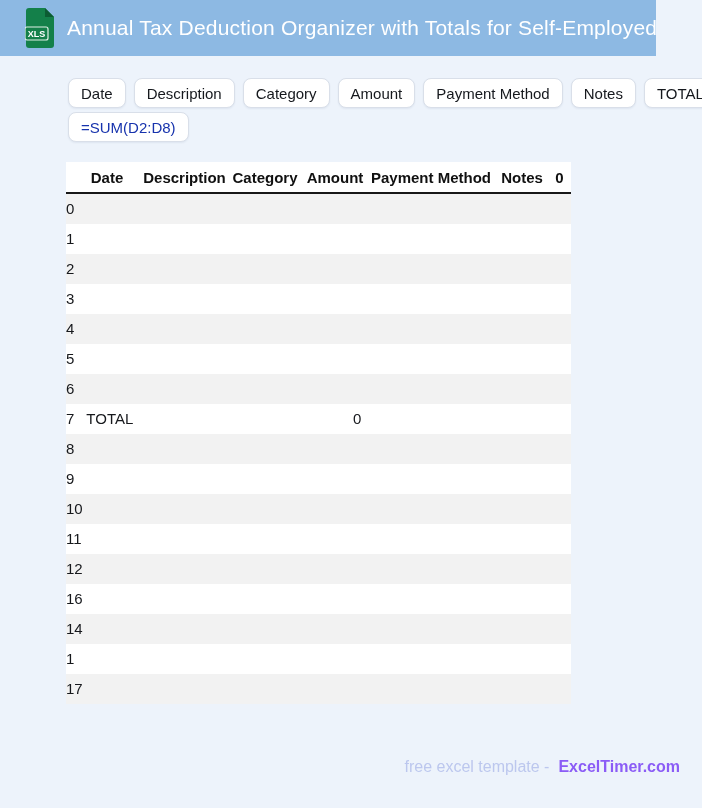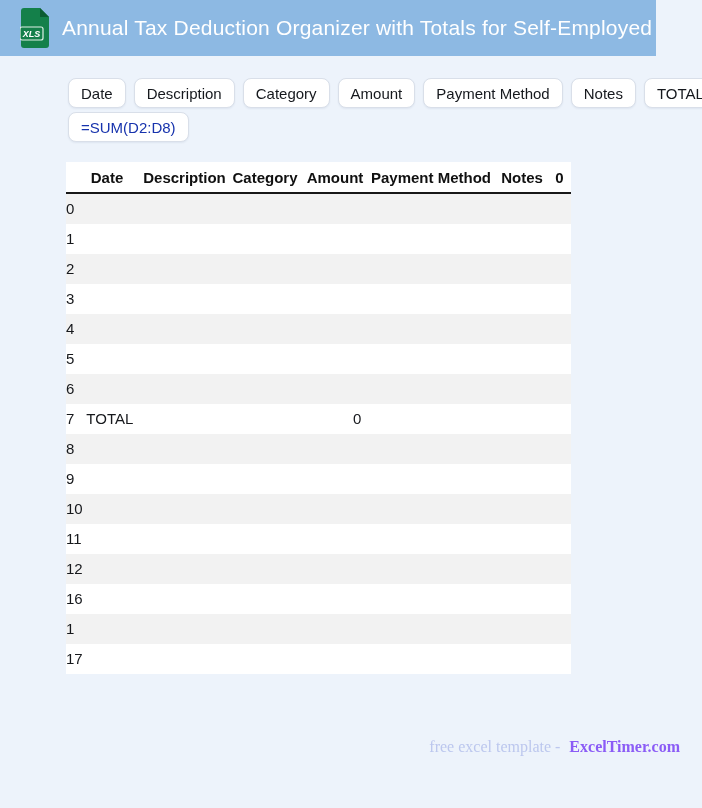--- a/index.html
+++ b/index.html
@@ -5,21 +5,21 @@
   html,body{margin:0;padding:0;background:#ffffff;}
   .page{
     position:relative;width:702px;height:808px;background:#edf3fb;
     font-family:"Liberation Sans",sans-serif;overflow:hidden;
   }
   
   .titlebar{
     position:absolute;left:0;top:0;width:656px;height:56px;
     background:#8db9e3;display:flex;align-items:center;
   }
-  .xls-icon{margin-left:20px;width:30px;height:42px;flex:0 0 auto;position:relative;font-style:italic;}
+  .xls-icon{margin-left:25px;width:30px;height:42px;flex:0 0 auto;position:relative;}
   .title{
     margin-left:12px;color:#ffffff;font-size:21px;font-weight:500;
     letter-spacing:.2px;white-space:nowrap;
   }
   
   .chiprow{position:absolute;left:68px;display:flex;gap:8px;}
   .chiprow.row1{top:78px;}
   .chiprow.row2{top:112px;}
   .chip{
     height:30px;display:inline-flex;align-items:center;padding:0 12px;
@@ -52,22 +52,22 @@
   .td.n{flex:0 0 5px;direction:rtl;overflow:visible;}
   .td.d{flex:0 0 72px;padding-left:12px;}
   .td.ds{flex:0 0 83px;}
   .td.c{flex:0 0 78px;}
   .td.a{flex:0 0 62px;text-align:right;padding-right:8px;}
   .td.p{flex:0 0 130px;}
   .td.no{flex:0 0 52px;}
   .td.t{flex:0 0 23px;}
   
   .footer{
-    position:absolute;top:738px;right:22px;font-size:16px;color:#bcc7ee;
-    display:flex;align-items:baseline;white-space:nowrap;font-family:Liberation Serif, serif;
+    position:absolute;top:758px;right:22px;font-size:16px;color:#bcc7ee;
+    display:flex;align-items:baseline;white-space:nowrap;
   }
   .brand{font-weight:700;color:#8b5cf6;margin-left:9px;cursor:pointer;}
 </style>
 </head>
 <body>
 
 <div class="page">
 
   <div class="titlebar">
     <div class="xls-icon">
@@ -241,20 +241,30 @@
       <div class="td n">16</div>
       <div class="td d"></div>
       <div class="td ds"></div>
       <div class="td c"></div>
       <div class="td a"></div>
       <div class="td p"></div>
       <div class="td no"></div>
       <div class="td t"></div>
     </div>
         <div class="tr">
+      <div class="td n">14</div>
+      <div class="td d"></div>
+      <div class="td ds"></div>
+      <div class="td c"></div>
+      <div class="td a"></div>
+      <div class="td p"></div>
+      <div class="td no"></div>
+      <div class="td t"></div>
+    </div>
+        <div class="tr">
       <div class="td n">1</div>
       <div class="td d"></div>
       <div class="td ds"></div>
       <div class="td c"></div>
       <div class="td a"></div>
       <div class="td p"></div>
       <div class="td no"></div>
       <div class="td t"></div>
     </div>
         <div class="tr">

